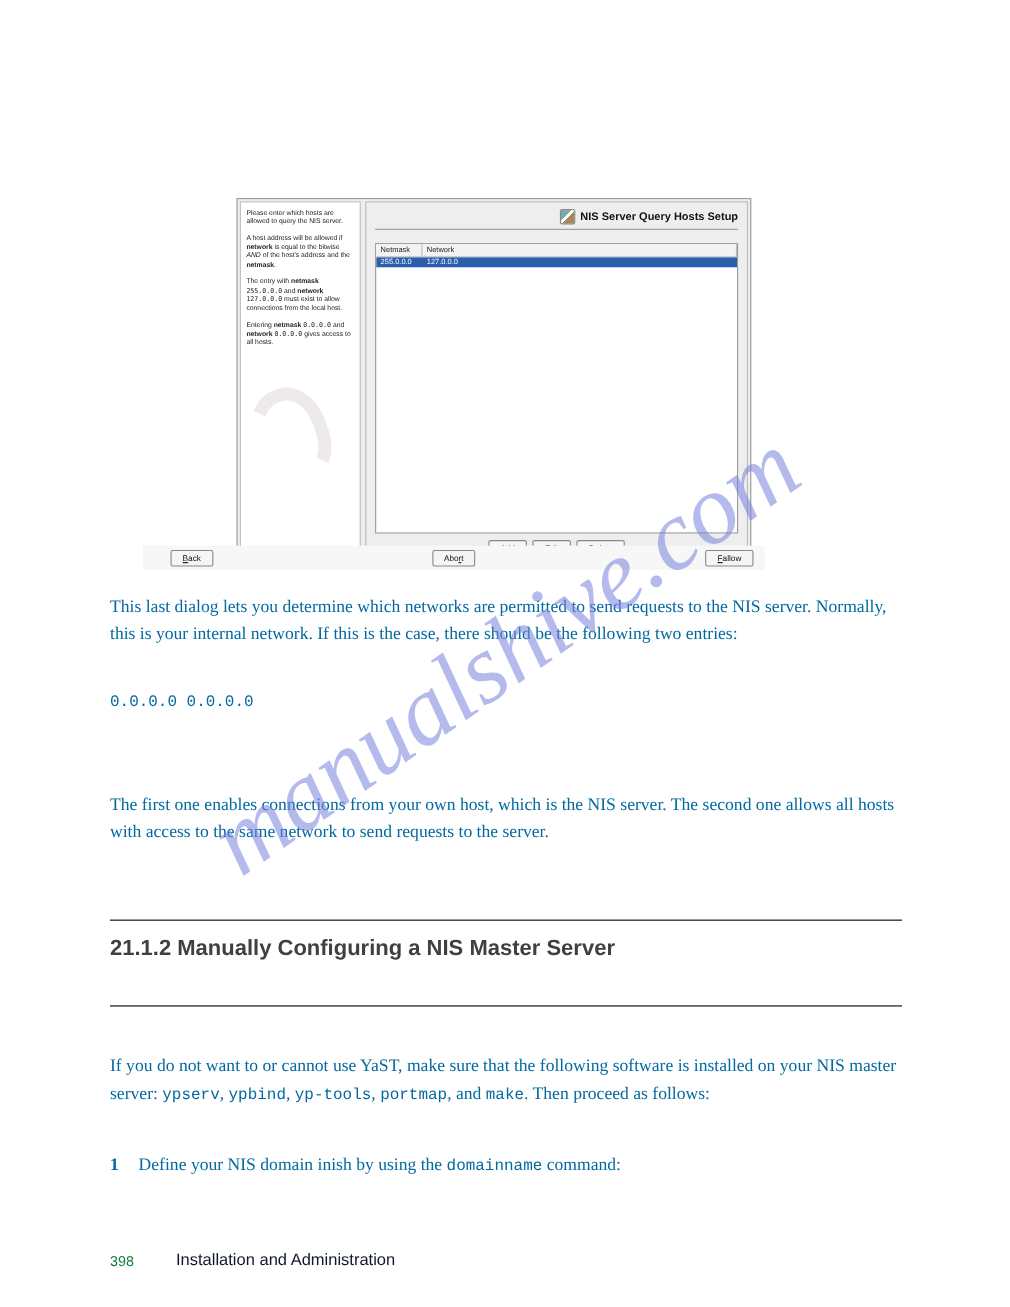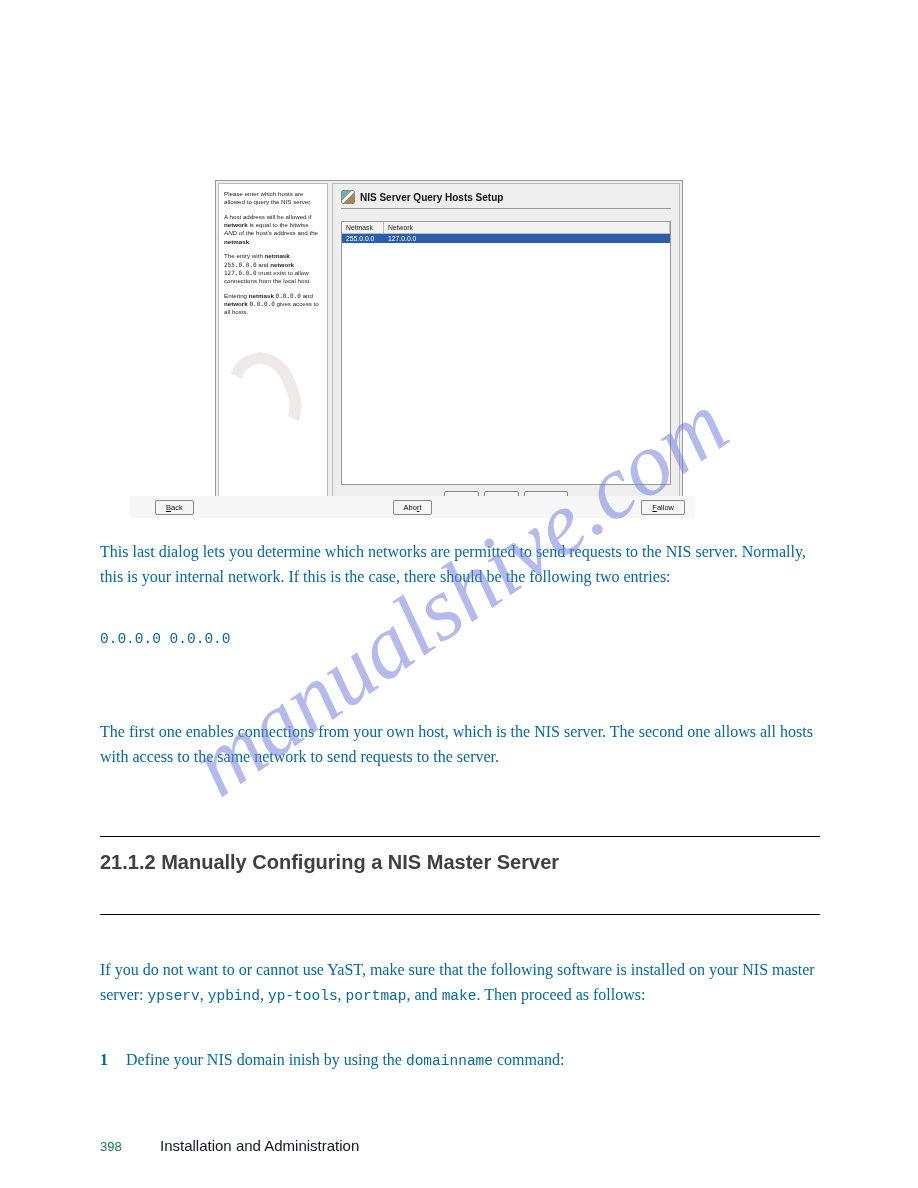--- a/index.html
+++ b/index.html
@@ -81,20 +81,21 @@
   .pane-title {
     display: flex;
     align-items: center;
     gap: 5px;
     font-size: 10px;
     font-weight: bold;
     color: #111;
     padding-bottom: 4px;
     border-bottom: 1px solid #999;
     margin-bottom: 12px;
+    justify-content: flex-end;
   }
   .title-icon {
     width: 14px;
     height: 14px;
     display: inline-block;
     background: linear-gradient(135deg,#7aa 40%,#fff 41%,#fff 55%,#a85 56%);
     border: 1px solid #888;
     border-radius: 2px;
   }
   .table-wrap {

